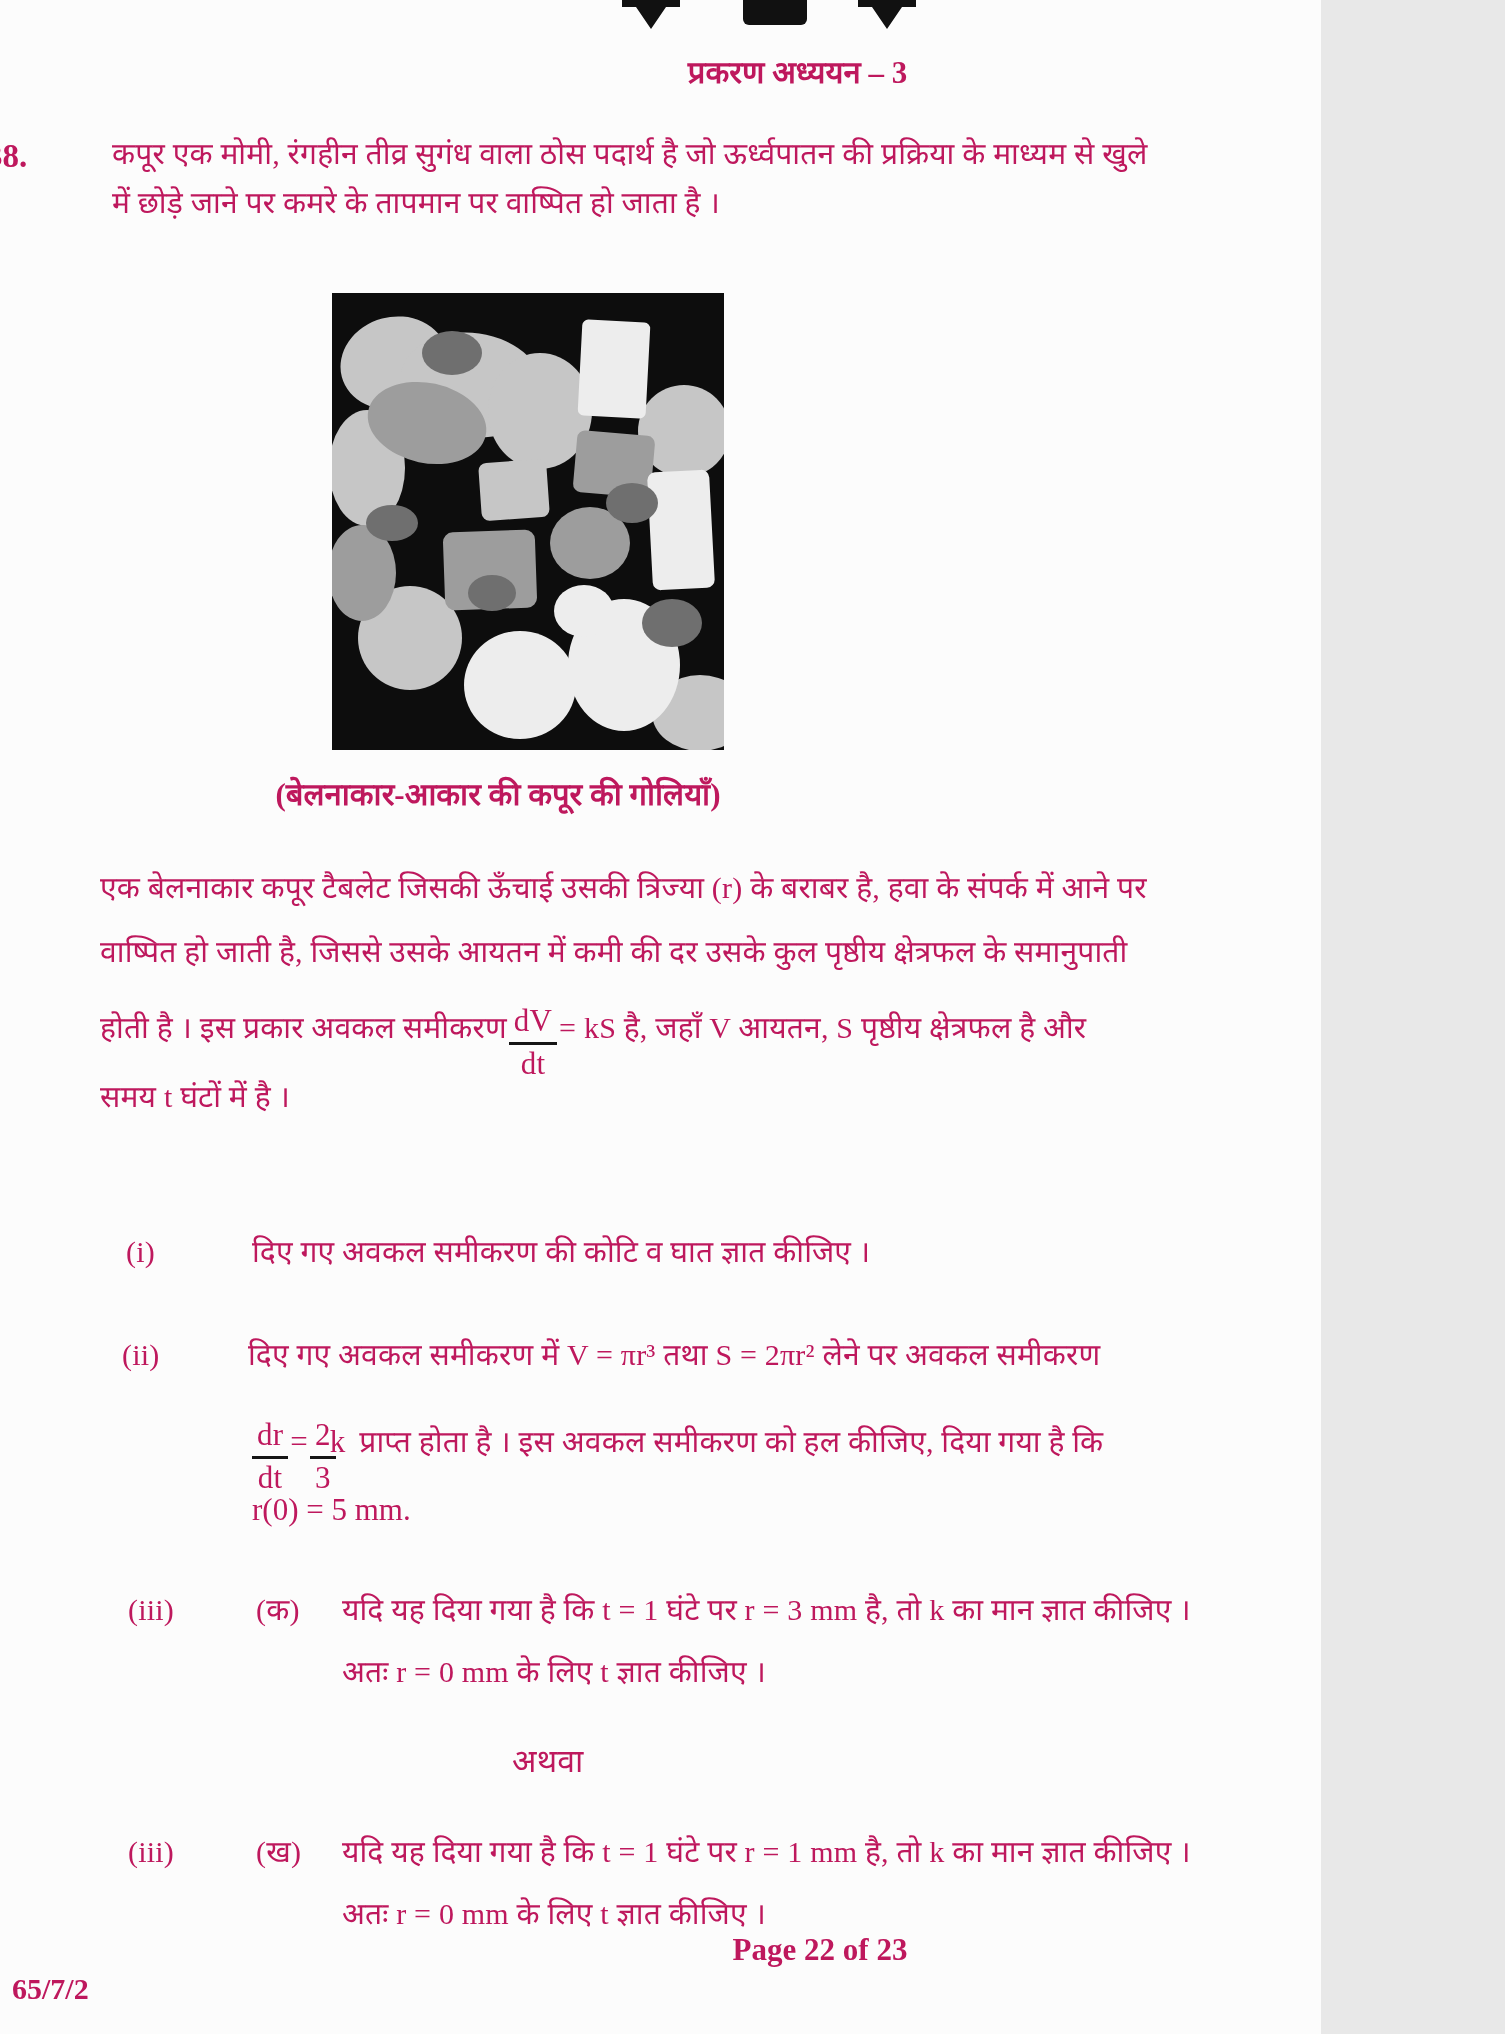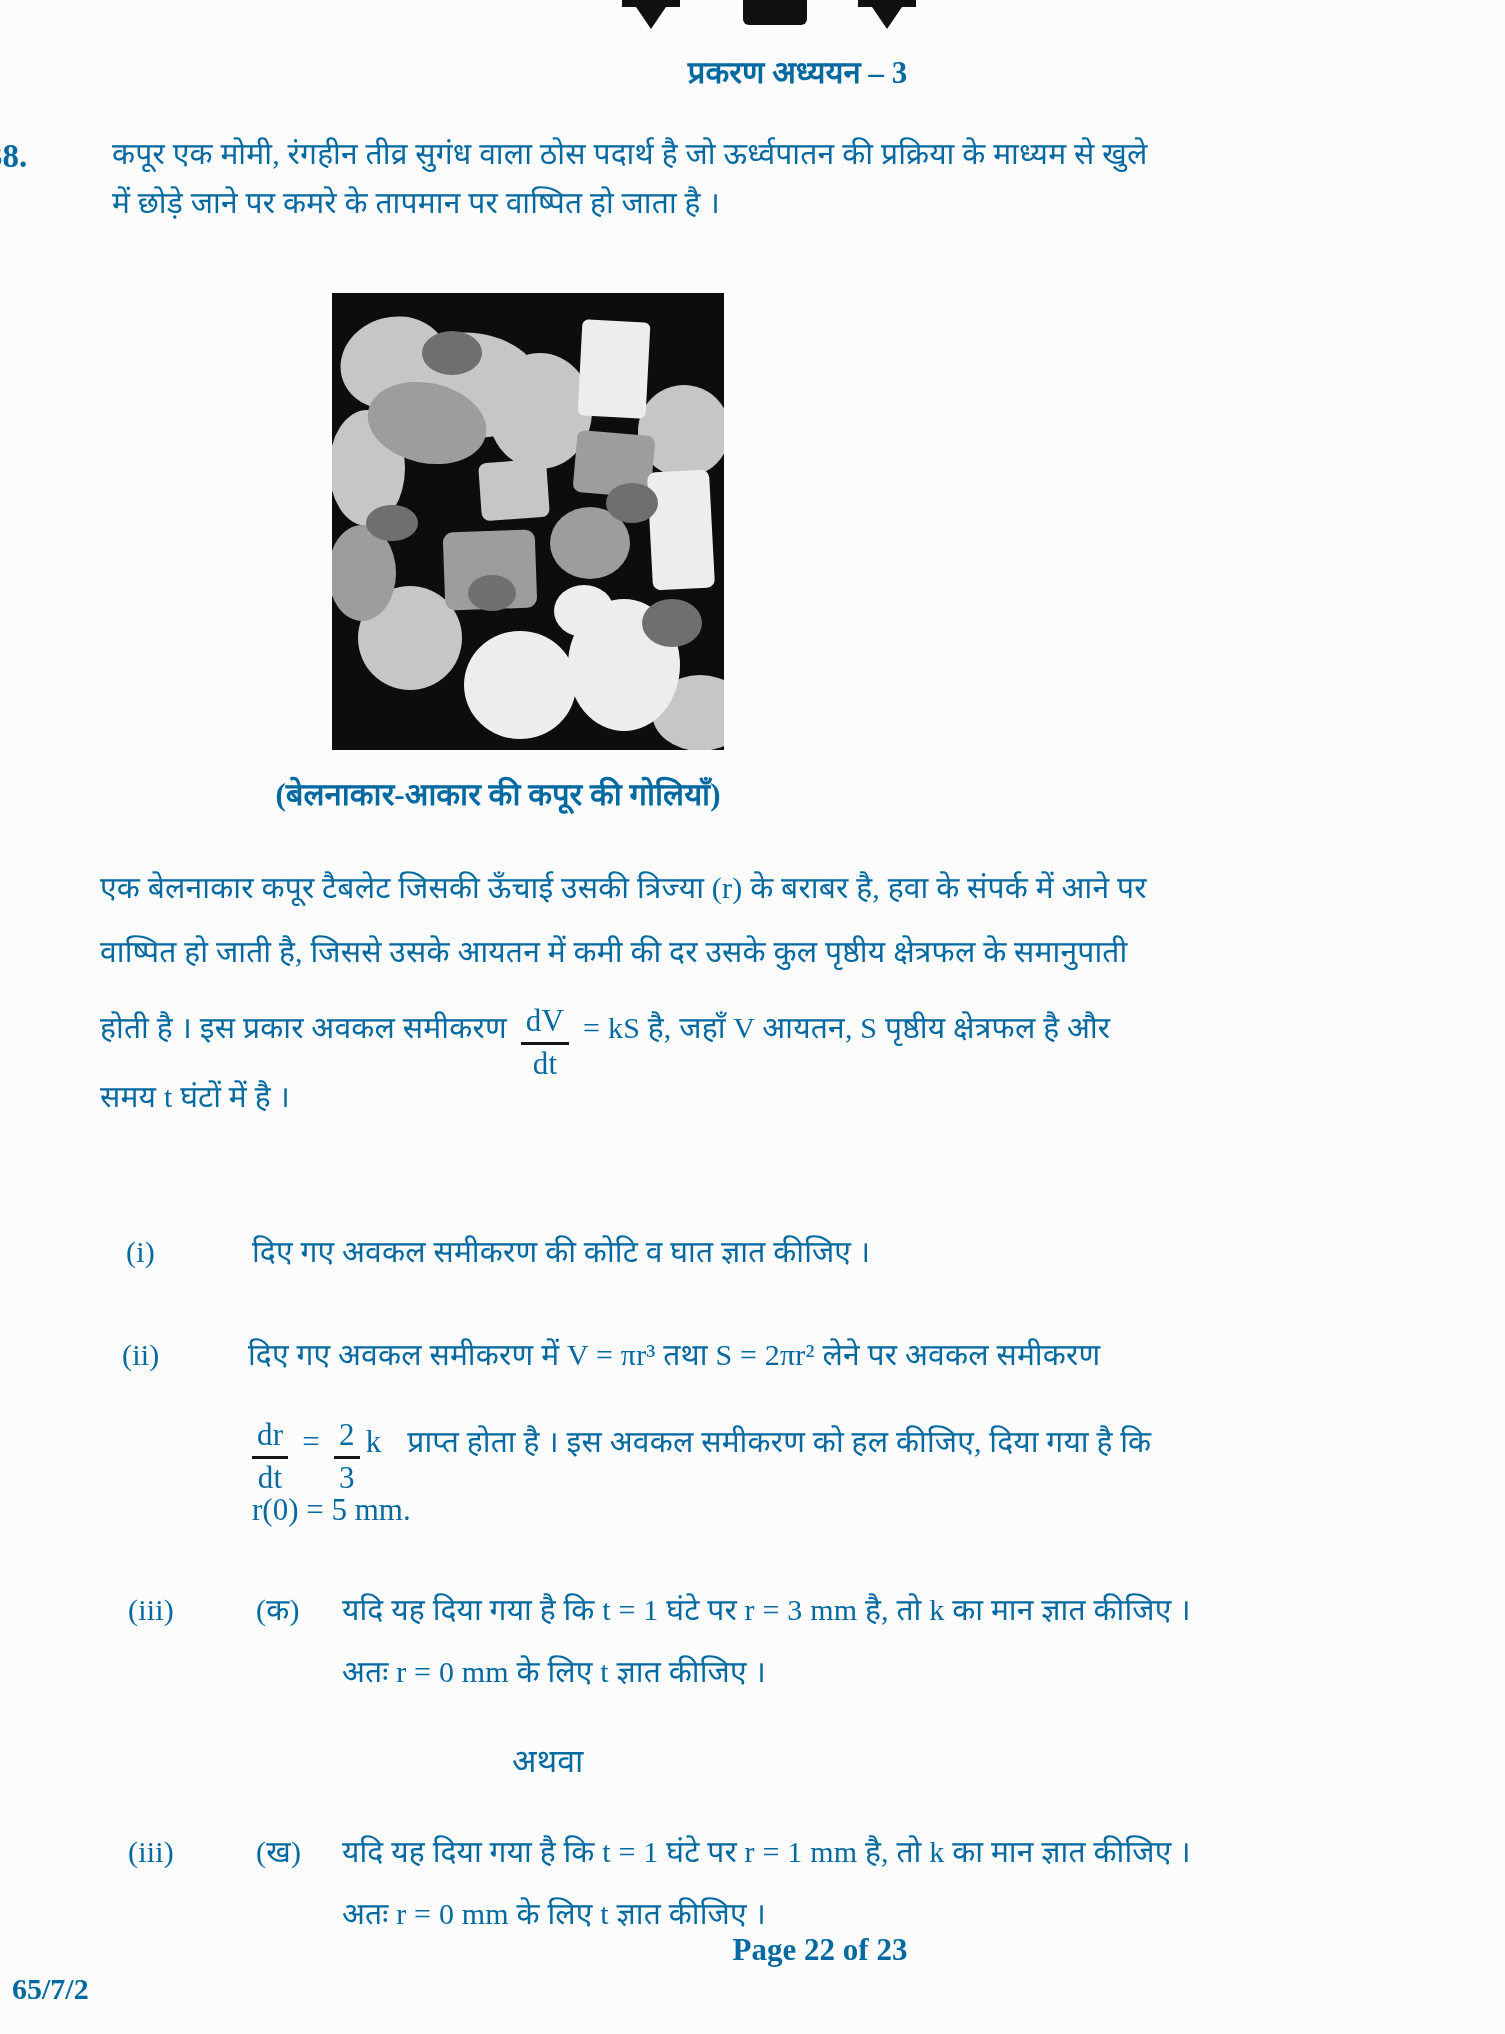--- a/index.html
+++ b/index.html
@@ -1,31 +1,31 @@
 <!DOCTYPE html>
 <html lang="hi"><head>
 <meta charset="utf-8">
 <style>
   html,body{margin:0;padding:0;}
   body{background:#e8e8e8;}
   .page{
     position:relative;
-    width:1505px;height:2034px;
+    width:1321px;height:2034px;
     background:#fcfcfc;
     overflow:hidden;
     font-family:"Liberation Serif","DejaVu Serif",serif;
-    color:#0369a1;
+    color:#be185d;
   }
   .abs{position:absolute;}
   .hindi{font-size:30px;line-height:1.35;white-space:nowrap;letter-spacing:0.2px;}
   .bold{font-weight:normal;}
   .heading{font-size:31px;font-weight:bold;text-align:center;width:1505px;}
   .qnum{font-size:33px;font-weight:bold;}
   .caption{font-size:31px;font-weight:bold;text-align:center;width:660px;}
-  .mathline{display:flex;align-items:center;gap:14px;}
+  .mathline{display:flex;align-items:center;gap:2px;}
   .frac{display:inline-flex;flex-direction:column;align-items:center;font-size:31px;line-height:1.1;margin-top:29px;}
   .frac .num{padding:0 5px 3px 5px;border-bottom:3px solid #151515;}
   .frac .den{padding:2px 5px 0 5px;}
   .serifmath{font-size:31px;}
   .footer{font-size:30px;font-weight:bold;}
   svg{display:block;}
 </style>
 </head>
 <body>
 

